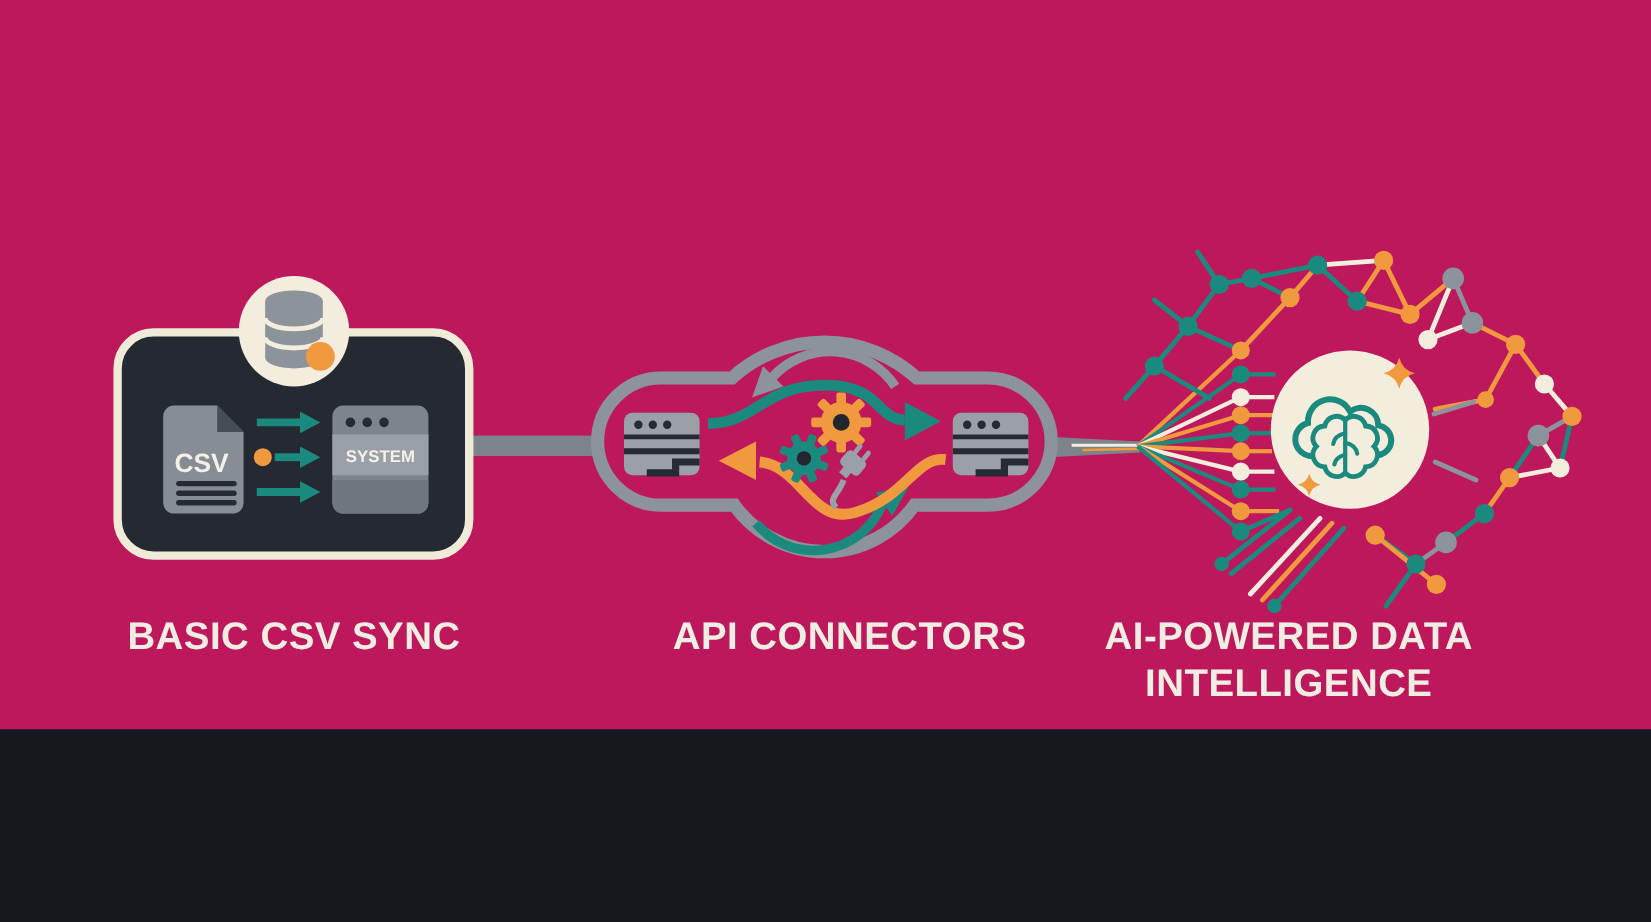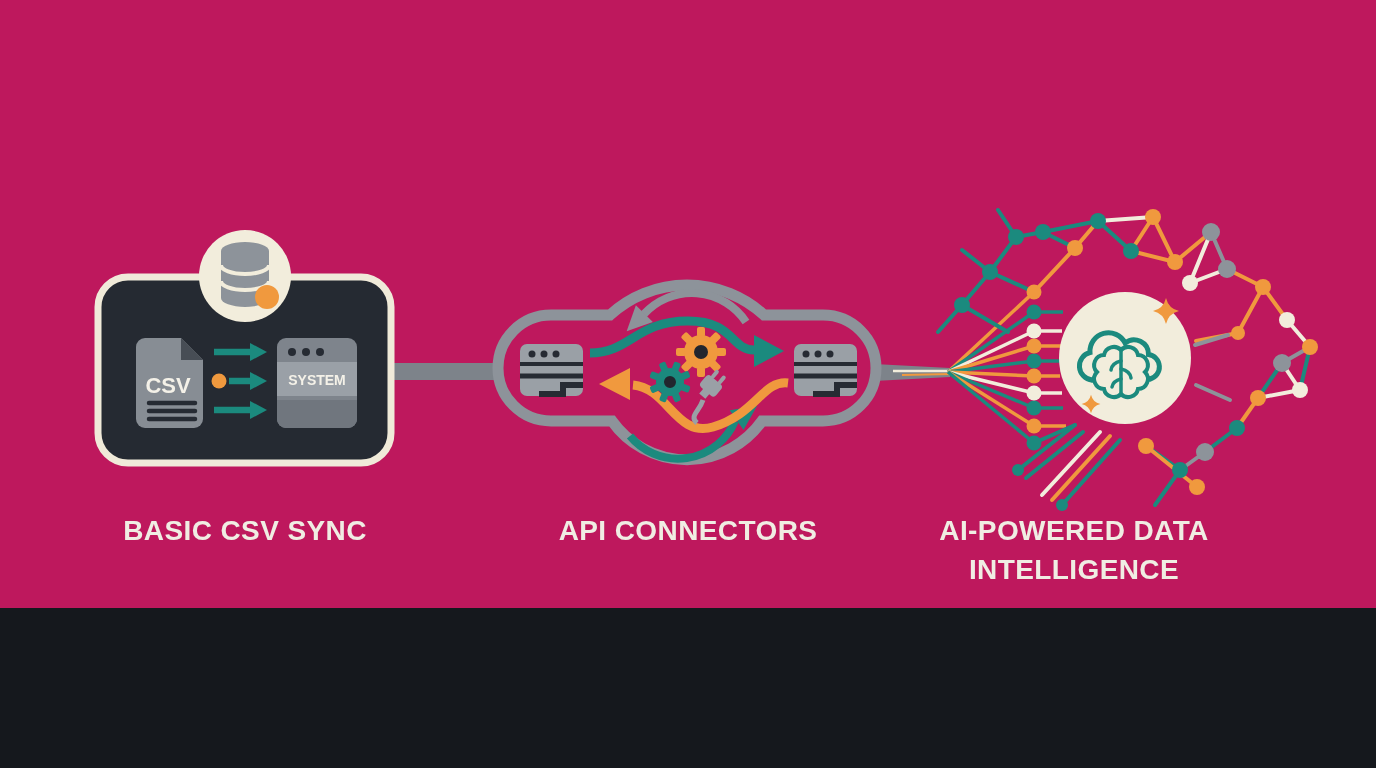--- a/index.html
+++ b/index.html
@@ -4,25 +4,25 @@
 <style>
   html,body{margin:0;padding:0;background:#15181d;}
   .canvas{
     position:relative;width:1376px;height:608px;
     background:#be185d;overflow:hidden;
     font-family:"Liberation Sans", sans-serif;
   }
   .diagram-svg{position:absolute;left:0;top:0;}
   .stage-label{
     position:absolute;top:511px;
-    color:#f0ede3;font-size:28px;font-weight:700;
+    color:#f0ede3;font-size:32px;font-weight:700;
     letter-spacing:.4px;text-align:center;line-height:39px;
   }
   .stage-label.s1{left:45px;width:400px;}
-  .stage-label.s2{left:488px;width:400px;}
+  .stage-label.s2{left:508px;width:400px;}
   .stage-label.s3{left:904px;width:340px;}
 </style>
 </head>
 <body>
 
 <div class="canvas">
 
 <svg class="diagram-svg" width="1376" height="768" viewBox="0 0 1376 768">
 
   <g>

